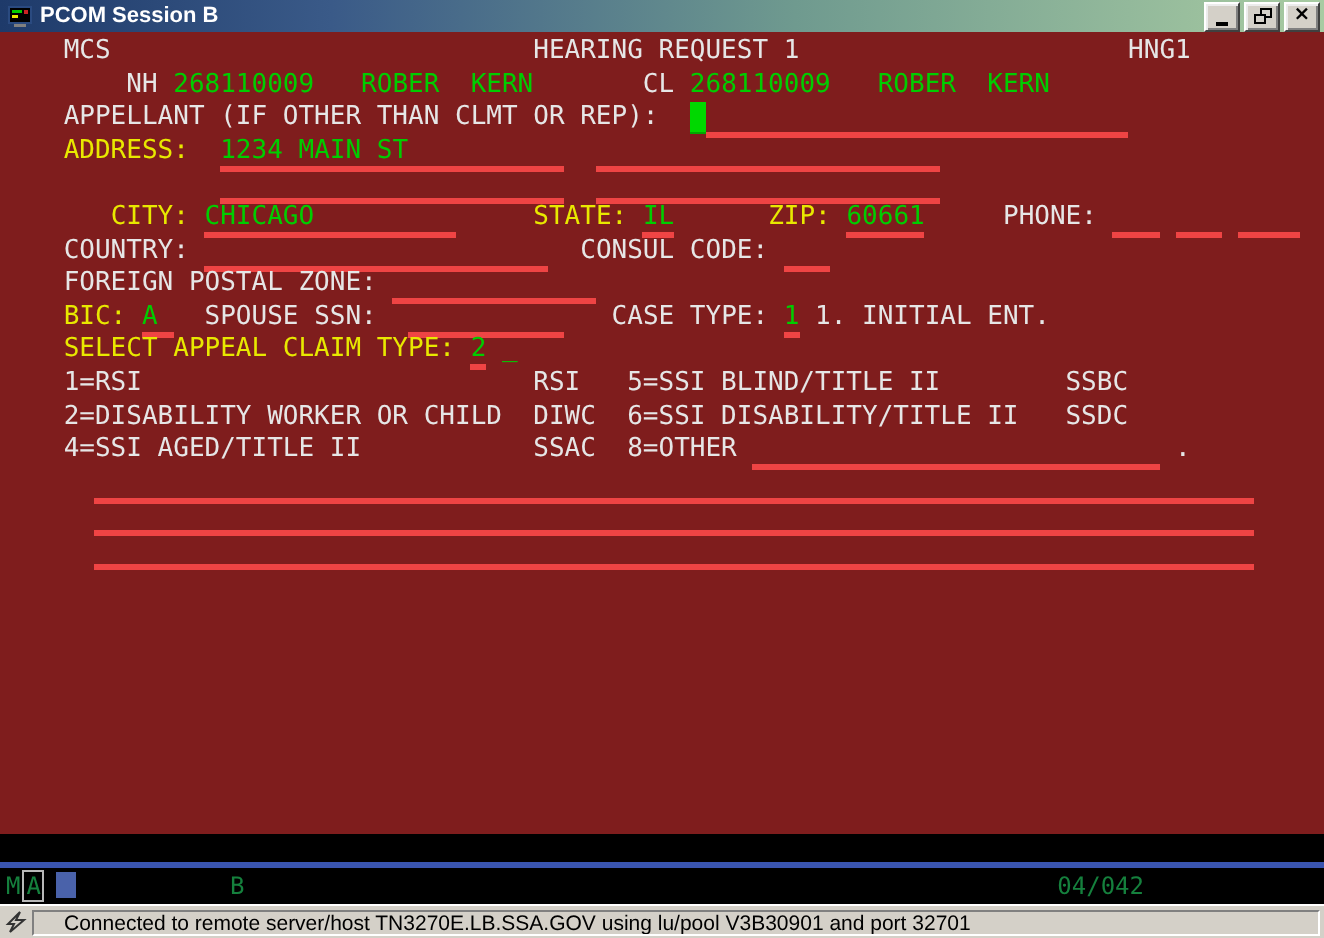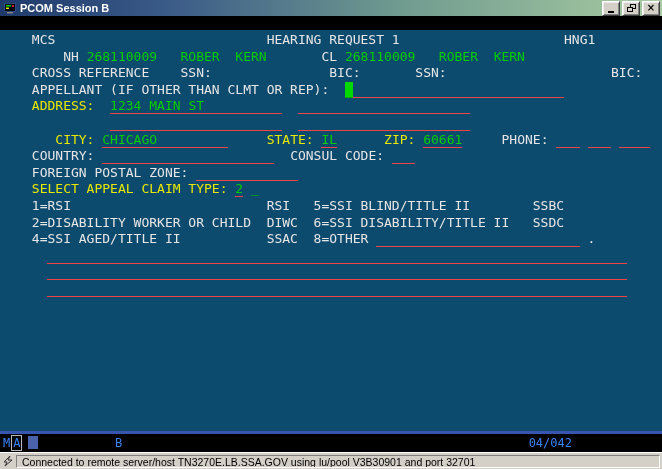--- a/index.html
+++ b/index.html
@@ -24,46 +24,46 @@
   .cls-glyph{font-size:10px;font-weight:bold;line-height:1;color:#000;font-family:"DejaVu Sans",sans-serif;}
 
   
   .menubar{position:absolute;top:16px;left:0;width:662px;height:14px;box-sizing:border-box;
     background:#d4d0c8;display:flex;align-items:center;font-size:11px;color:#000;
     border-bottom:1px solid #404040;padding-left:2px;}
   .menu-item{padding:0 6px;white-space:nowrap;cursor:default;}
   .menu-item .accel{text-decoration:underline;}
 
   
-  .terminal{position:absolute;top:30px;left:0;width:662px;height:401px;box-sizing:border-box;
-    background:#0c4a6e;padding:2px 0 0 24px;overflow:hidden;
+  .terminal{position:absolute;top:16px;left:0;width:662px;height:401px;box-sizing:border-box;
+    background:#7f1d1d;padding:2px 0 0 24px;overflow:hidden;
     font-family:"DejaVu Sans Mono",monospace;font-size:13px;line-height:16.6px;}
   .trow{height:16.6px;white-space:pre;}
   .tw{color:#e6e6e6;}
   .ty{color:#e8e800;}
   .tg{color:#00cd00;}
-  .tu{color:#00cd00;border-bottom:1px solid #ef4444;}
+  .tu{color:#00cd00;border-bottom:3px solid #ef4444;}
   .tcur{background:#00d800;color:#004400;border-bottom:1px solid #00a800;}
 
   
   .oia-sep{position:absolute;top:431px;left:0;width:662px;height:3px;background:#3a55b0;}
   .oia{position:absolute;top:434px;left:0;width:662px;height:18px;background:#000;
-    font-family:"DejaVu Sans Mono",monospace;font-size:12px;color:#3b82f6;}
+    font-family:"DejaVu Sans Mono",monospace;font-size:12px;color:#15803d;}
   .oia-ma{position:absolute;left:3px;top:2px;}
   .oia-a{border:1px solid #b8b8b8;padding:0 1px;margin-left:1px;}
   .oia-block{position:absolute;left:28px;top:2px;width:10px;height:13px;background:#4a62aa;}
   .oia-session{position:absolute;left:115px;top:2px;}
   .oia-pos{position:absolute;right:90px;top:2px;}
 
   
   .statusbar{position:absolute;top:452px;left:0;width:662px;height:17px;box-sizing:border-box;
     background:#d4d0c8;border-top:1px solid #ffffff;display:flex;align-items:center;
     font-size:10.5px;color:#000;}
   .status-icon{width:16px;height:15px;display:flex;align-items:center;justify-content:center;flex:0 0 auto;}
-  .spanel{height:13px;line-height:12px;box-sizing:border-box;margin:1px 2px 1px 0;padding:0 5px;
+  .spanel{height:13px;line-height:12px;box-sizing:border-box;margin:1px 2px 1px 0;padding:0 15px;
     border:1px solid;border-color:#808080 #ffffff #ffffff #808080;
     white-space:nowrap;overflow:hidden;}
   .spanel.conn{flex:1 1 auto;}
   .spanel.prn{flex:0 0 168px;}
 </style>
 </head>
 <body>
 
 <div class="window">
 
@@ -85,27 +85,27 @@
       </div>
     <div class="winbtn">
         <span class="cls-glyph">×</span>
       </div>
   </div>
 
 
   <div class="terminal">
       <div class="trow"><span class="tw"> MCS                           HEARING REQUEST 1                     HNG1</span></div>
       <div class="trow"><span class="tw">     NH </span><span class="tg">268110009   ROBER  KERN</span><span class="tw">       CL </span><span class="tg">268110009   ROBER  KERN</span></div>
-      <div class="trow"><span class="tw"> CROSS REFERENCE    SSN:               BIC:       SSN:                     BIC:</span></div>
       <div class="trow"><span class="tw"> APPELLANT (IF OTHER THAN CLMT OR REP):  </span><span class="tcur"> </span><span class="tu">                           </span></div>
       <div class="trow"><span class="ty"> ADDRESS:</span><span class="tw">  </span><span class="tu">1234 MAIN ST          </span><span class="tw">  </span><span class="tu">                      </span></div>
       <div class="trow"><span class="tw">           </span><span class="tu">                      </span><span class="tw">  </span><span class="tu">                      </span></div>
       <div class="trow"><span class="tw">    </span><span class="ty">CITY:</span><span class="tw"> </span><span class="tu">CHICAGO         </span><span class="tw">     </span><span class="ty">STATE:</span><span class="tw"> </span><span class="tu">IL</span><span class="tw">      </span><span class="ty">ZIP:</span><span class="tw"> </span><span class="tu">60661</span><span class="tw">     </span><span class="tw">PHONE:</span><span class="tw"> </span><span class="tu">   </span><span class="tw"> </span><span class="tu">   </span><span class="tw"> </span><span class="tu">    </span></div>
       <div class="trow"><span class="tw"> COUNTRY: </span><span class="tu">                      </span><span class="tw">  </span><span class="tw">CONSUL CODE:</span><span class="tw"> </span><span class="tu">   </span></div>
       <div class="trow"><span class="tw"> FOREIGN POSTAL ZONE: </span><span class="tu">             </span></div>
+      <div class="trow"><span class="ty"> BIC:</span><span class="tw"> </span><span class="tu">A </span><span class="tw">  </span><span class="tw">SPOUSE SSN:</span><span class="tw">  </span><span class="tu">          </span><span class="tw">   </span><span class="tw">CASE TYPE: </span><span class="tu">1</span><span class="tw"> 1. INITIAL ENT.</span></div>
       <div class="trow"><span class="ty"> SELECT APPEAL CLAIM TYPE: </span><span class="tu">2</span><span class="tw"> </span><span class="tg">_</span></div>
       <div class="trow"><span class="tw"> 1=RSI                         RSI   5=SSI BLIND/TITLE II        SSBC</span></div>
       <div class="trow"><span class="tw"> 2=DISABILITY WORKER OR CHILD  DIWC  6=SSI DISABILITY/TITLE II   SSDC</span></div>
       <div class="trow"><span class="tw"> 4=SSI AGED/TITLE II           SSAC  8=OTHER </span><span class="tu">                          </span><span class="tw"> .</span></div>
       <div class="trow"><span class="tw">   </span><span class="tu">                                                                          </span></div>
       <div class="trow"><span class="tw">   </span><span class="tu">                                                                          </span></div>
       <div class="trow"><span class="tw">   </span><span class="tu">                                                                          </span></div>
       <div class="trow"></div>
       <div class="trow"></div>
       <div class="trow"></div>

